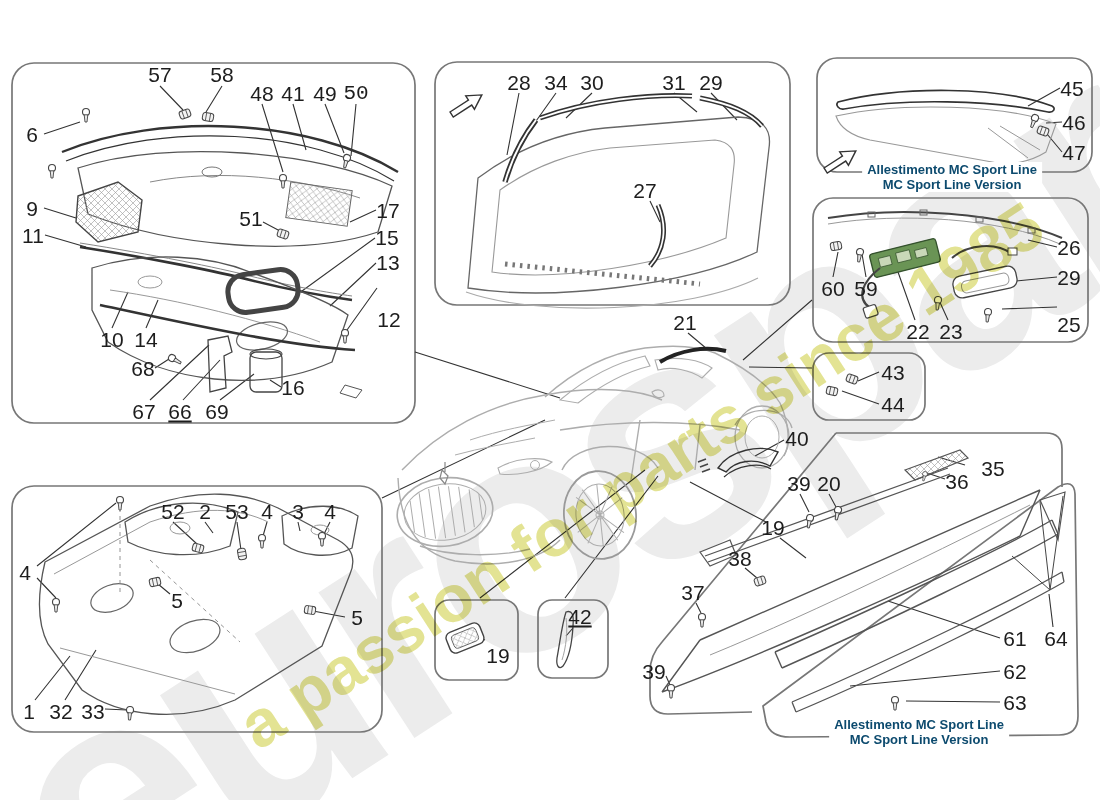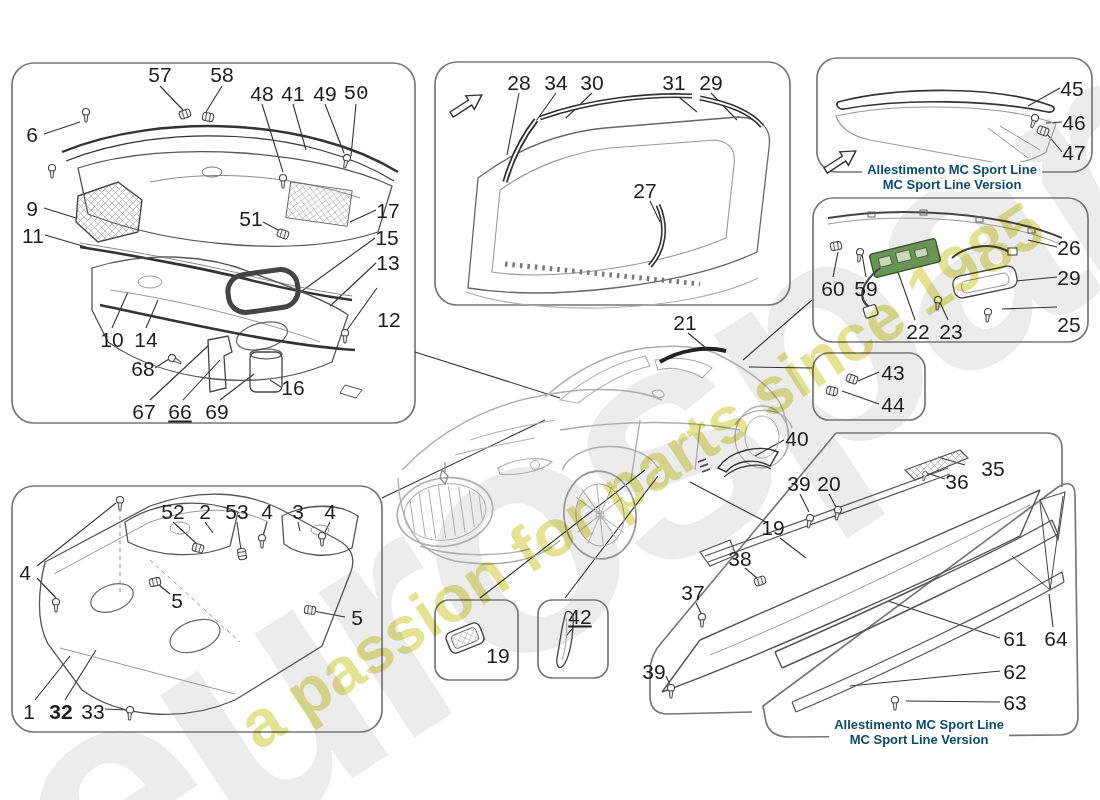--- a/index.html
+++ b/index.html
@@ -305,21 +305,21 @@
       <div class="plabel" style="left: 173px; top: 511px;">52</div>
       <div class="plabel" style="left: 205px; top: 511px;">2</div>
       <div class="plabel" style="left: 237px; top: 511px;">53</div>
       <div class="plabel" style="left: 267px; top: 511px;">4</div>
       <div class="plabel" style="left: 298px; top: 511px;">3</div>
       <div class="plabel" style="left: 330px; top: 511px;">4</div>
       <div class="plabel" style="left: 25px; top: 572px;">4</div>
       <div class="plabel" style="left: 177px; top: 600px;">5</div>
       <div class="plabel" style="left: 357px; top: 617px;">5</div>
       <div class="plabel" style="left: 29px; top: 711px;">1</div>
-      <div class="plabel" style="left: 61px; top: 711px; font-weight: bold;">32</div>
+      <div class="plabel" style="left: 61px; top: 711px;">32</div>
       <div class="plabel" style="left: 93px; top: 711px;">33</div>
       <div class="plabel" style="left: 498px; top: 655px;">19</div>
       <div class="plabel" style="left: 580px; top: 616px; text-decoration: underline;">42</div>
       <div class="plabel" style="left: 977px; top: 468px; margin-left: 16px;">35</div>
       <div class="plabel" style="left: 957px; top: 481px;">36</div>
       <div class="plabel" style="left: 799px; top: 483px;">39</div>
       <div class="plabel" style="left: 829px; top: 483px;">20</div>
       <div class="plabel" style="left: 773px; top: 527px;">19</div>
       <div class="plabel" style="left: 740px; top: 558px;">38</div>
       <div class="plabel" style="left: 693px; top: 592px;">37</div>

